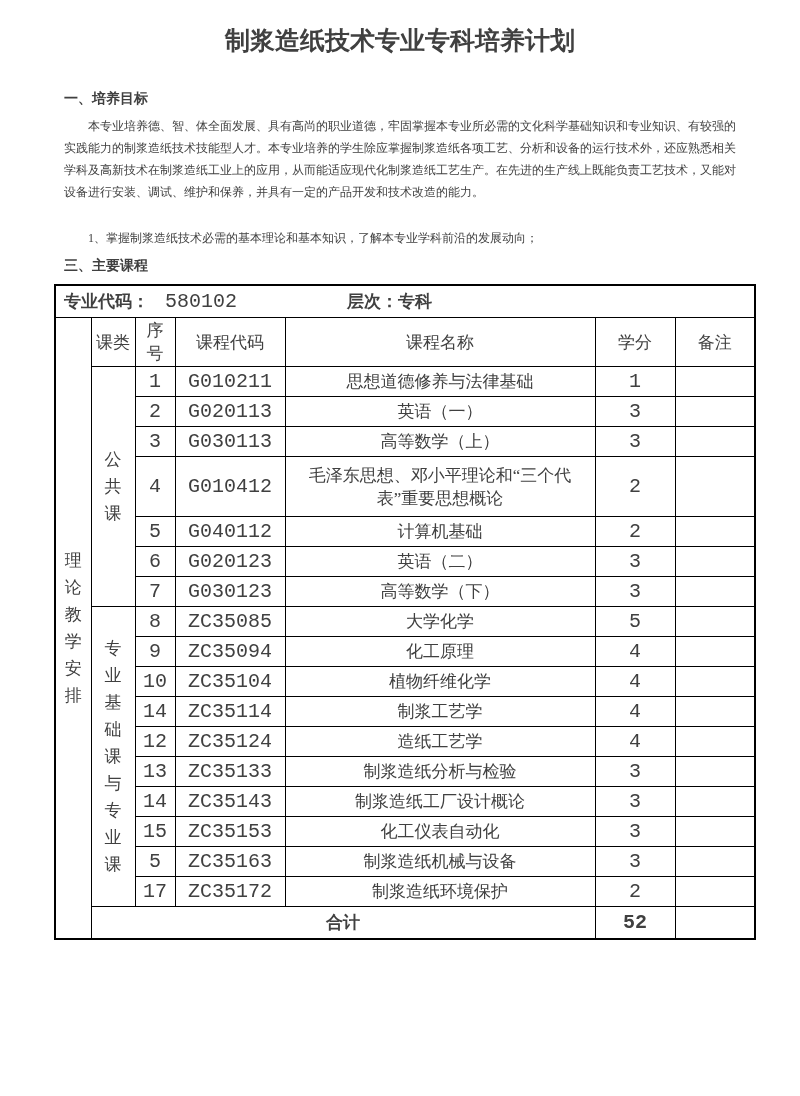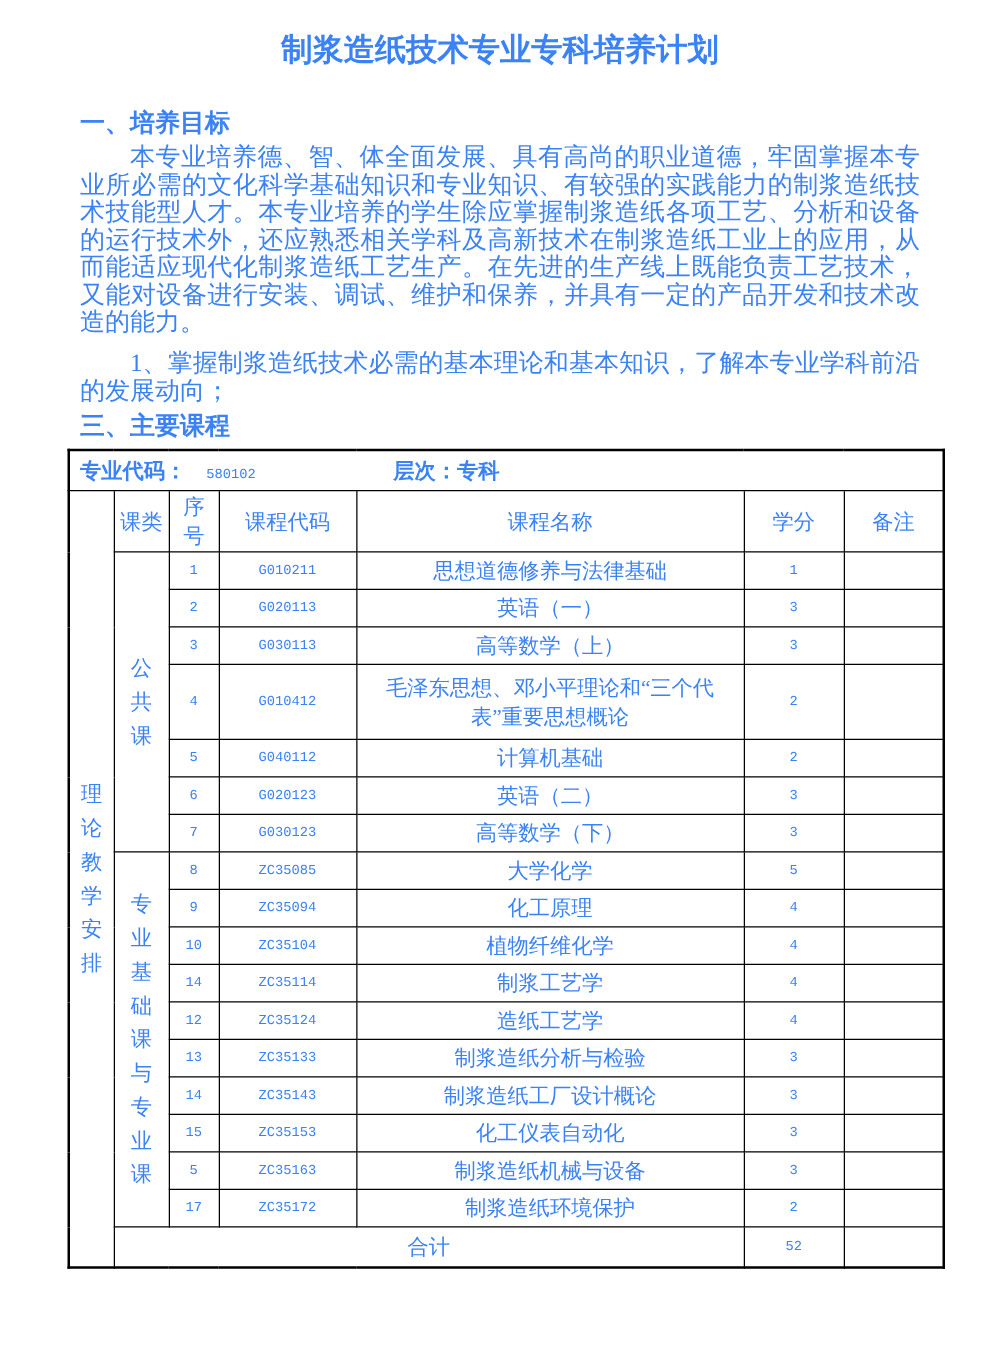--- a/index.html
+++ b/index.html
@@ -1,53 +1,53 @@
 <!DOCTYPE html>
 <html><head>
 <meta charset="utf-8">
 <style>
   html, body { margin: 0; padding: 0; background: #ffffff; }
   .page {
     position: relative;
     width: 800px;
     height: 1096px;
     background: #ffffff;
-    color: #3b82f6;
+    color: #404040;
     font-family: "Liberation Serif", "DejaVu Serif", serif;
     box-sizing: border-box;
     padding: 24px 64px 0 64px;
     overflow: hidden;
   }
   .doc-title {
     font-family: "Liberation Sans", "DejaVu Sans", sans-serif;
     font-size: 25px;
     line-height: 32px;
     font-weight: bold;
     text-align: center;
     margin: 0;
   }
   .sec-heading {
-    font-size: 20px;
+    font-size: 14px;
     line-height: 22px;
     font-weight: bold;
     margin: 0;
   }
   #goal-heading { margin-top: 32px; }
   #req-heading { margin-top: 9px; }
   #courses-heading { margin-top: 6px; }
   .body-para {
-    font-size: 20px;
+    font-size: 12px;
     line-height: 22px;
     text-align: justify;
     text-indent: 2em;
     margin: 0;
   }
   #goal-para { margin-top: 5px; }
   .req-item { margin-top: 12px; }
-  #req-item-0 { margin-top: 11px; }
+  #req-item-0 { margin-top: 24px; }
 
   table.courses {
     border-collapse: collapse;
     table-layout: fixed;
     width: 700px;
     margin: 7px 0 0 -10px;
     border: 2px solid #000;
     font-size: 17px;
   }
   table.courses td {
@@ -64,25 +64,25 @@
     padding-left: 8px;
   }
   .code-value {
     font-weight: normal;
     margin-left: 16px;
   }
   .level-label { margin-left: 110px; }
   tr.header-row td { height: 27px; }
   tr.course-row { height: 30px; }
   tr.course-row.tall { height: 60px; }
-  tr.total-row td { height: 29px; }
+  tr.total-row td { height: 29px; font-weight: bold; }
   td.name-cell { text-align: left; padding: 1px 6px; }
   .mono {
     font-family: "Liberation Mono", "DejaVu Sans Mono", monospace;
-    font-size: 11px;
+    font-size: 20px;
   }
   .vtext {
     display: inline-block;
     width: 19px;
     line-height: 27px;
     text-align: center;
     word-break: break-all;
     white-space: normal;
     vertical-align: middle;
   }

